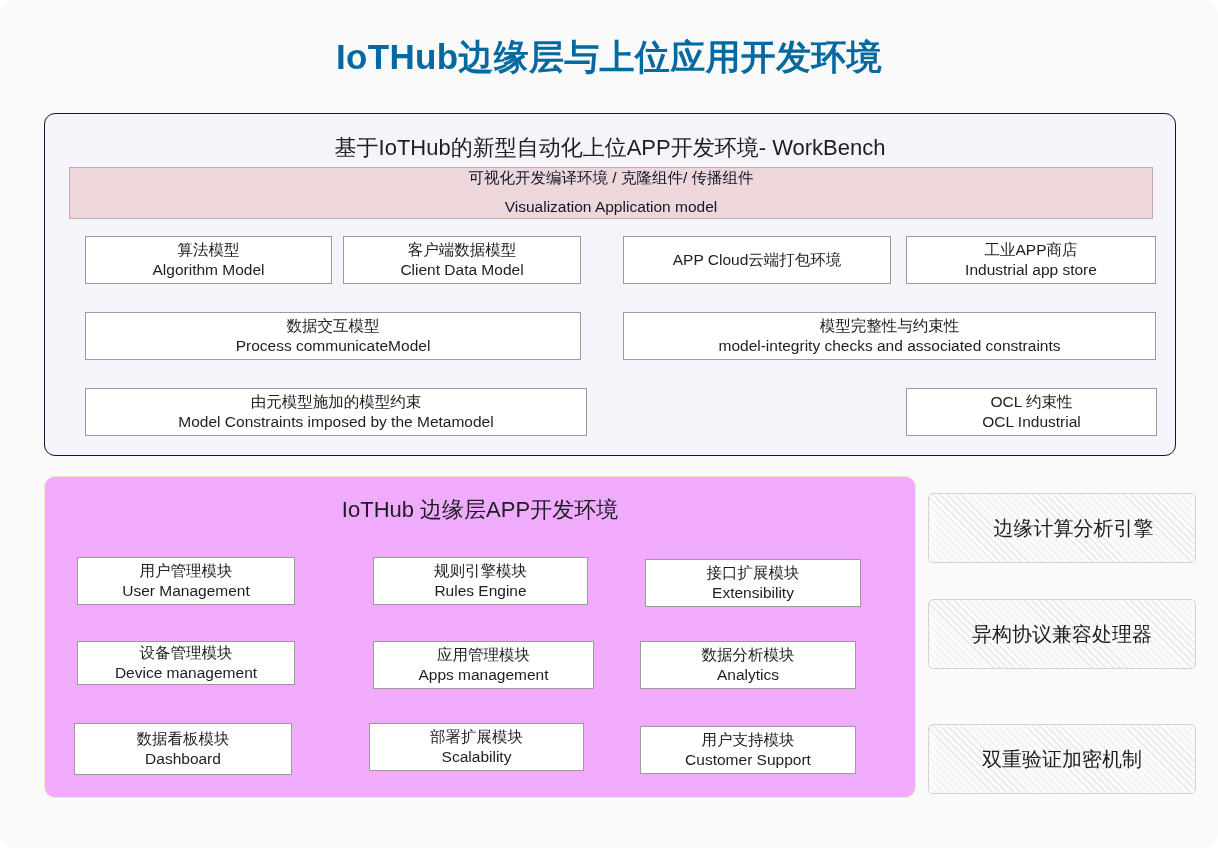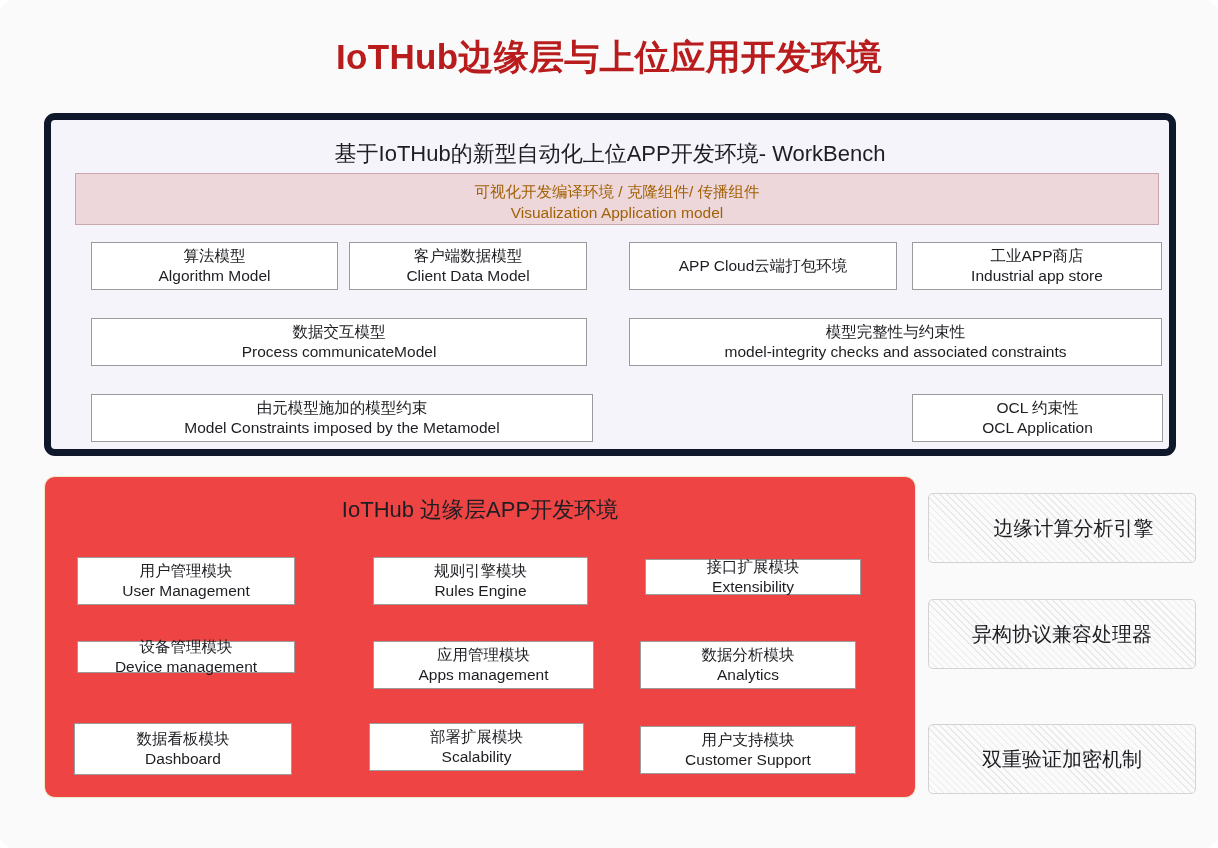--- a/index.html
+++ b/index.html
@@ -28,43 +28,43 @@
   
   .page-title {
     position: absolute;
     left: 0;
     top: 34px;
     width: 1218px;
     text-align: center;
     font-size: 35px;
     font-weight: bold;
     letter-spacing: 0.3px;
-    color: #b91c1c;
+    color: #0369a1;
   }
 
   
   .panel {
     position: absolute;
     box-sizing: border-box;
     border-radius: 11px;
   }
   .panel-top {
     left: 44px;
     top: 113px;
     width: 1132px;
     height: 343px;
     background: #f5f4fa;
-    border: 7px solid #0f172a;
+    border: 1px solid #0f172a;
   }
   .panel-bottom {
     left: 44px;
     top: 476px;
     width: 872px;
     height: 322px;
-    background: #ef4444;
+    background: #f0abfc;
     border: 1px solid #ecebc8;
   }
 
   .panel-heading {
     position: absolute;
     left: 0;
     width: 100%;
     text-align: center;
     font-size: 22px;
     color: #1d1d22;
@@ -96,25 +96,25 @@
     left: 24px;
     top: 53px;
     width: 1084px;
     height: 52px;
     box-sizing: border-box;
     background: #eed7da;
     border: 1px solid #c9a8ad;
     display: flex;
     flex-direction: column;
     align-items: center;
-    justify-content: flex-end;
+    justify-content: space-between;
     text-align: center;
     line-height: 1.35;
     font-size: 15.5px;
-    color: #a16207;
+    color: #0f172a;
   }
 
   
   .hatch-box {
     position: absolute;
     left: 928px;
     width: 268px;
     height: 70px;
     box-sizing: border-box;
     border: 1px solid #d3d3d3;
@@ -178,42 +178,42 @@
       <span class="cn">模型完整性与约束性</span>
       <span class="en">model-integrity checks and associated constraints</span>
     </div>
 
     <div class="box" style="left:40px; top:274px; width:502px; height:48px;">
       <span class="cn">由元模型施加的模型约束</span>
       <span class="en">Model Constraints imposed by the Metamodel</span>
     </div>
     <div class="box" style="left:861px; top:274px; width:251px; height:48px;">
       <span class="cn">OCL 约束性</span>
-      <span class="en">OCL Application</span>
+      <span class="en">OCL Industrial</span>
     </div>
   </div>
 
   <div class="panel panel-bottom">
 
     <div class="panel-heading">IoTHub 边缘层APP开发环境</div>
 
     <div class="box" style="left:32px; top:80px; width:218px; height:48px;">
       <span class="cn">用户管理模块</span>
       <span class="en">User Management</span>
     </div>
     <div class="box" style="left:328px; top:80px; width:215px; height:48px;">
       <span class="cn">规则引擎模块</span>
       <span class="en">Rules Engine</span>
     </div>
-    <div class="box" style="left:600px; top:82px; width:216px; height:36px;">
+    <div class="box" style="left:600px; top:82px; width:216px; height:48px;">
       <span class="cn">接口扩展模块</span>
       <span class="en">Extensibility</span>
     </div>
 
-    <div class="box" style="left:32px; top:164px; width:218px; height:32px;">
+    <div class="box" style="left:32px; top:164px; width:218px; height:44px;">
       <span class="cn">设备管理模块</span>
       <span class="en">Device management</span>
     </div>
     <div class="box" style="left:328px; top:164px; width:221px; height:48px;">
       <span class="cn">应用管理模块</span>
       <span class="en">Apps management</span>
     </div>
     <div class="box" style="left:595px; top:164px; width:216px; height:48px;">
       <span class="cn">数据分析模块</span>
       <span class="en">Analytics</span>

